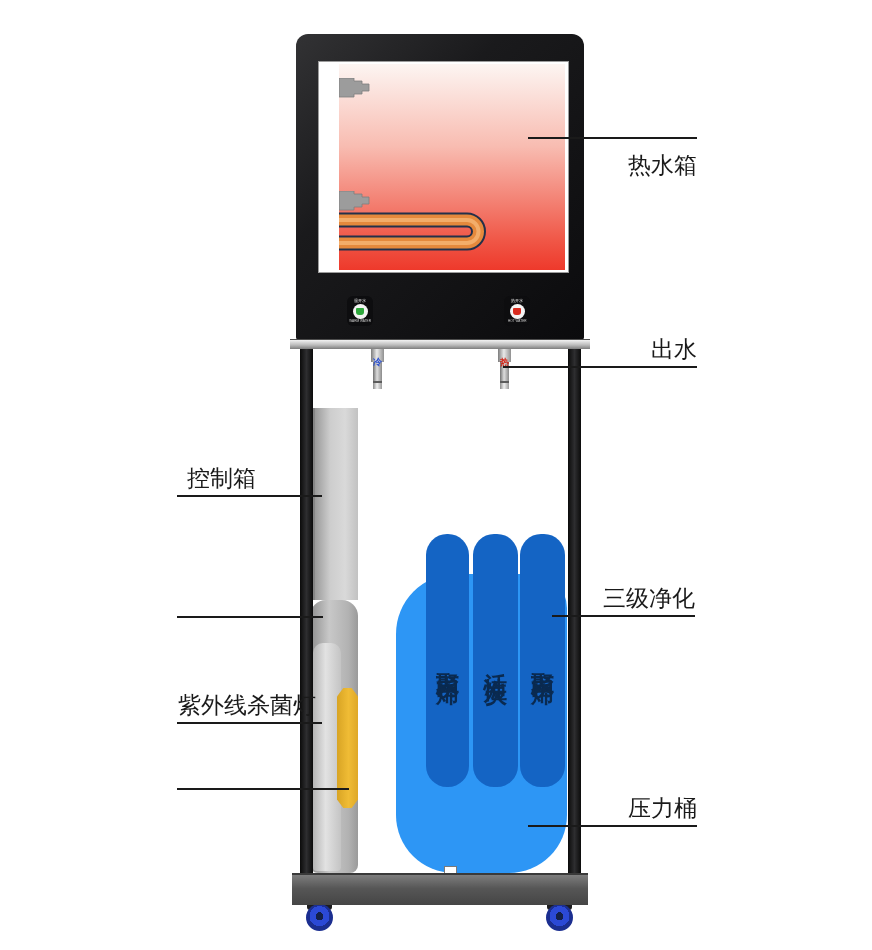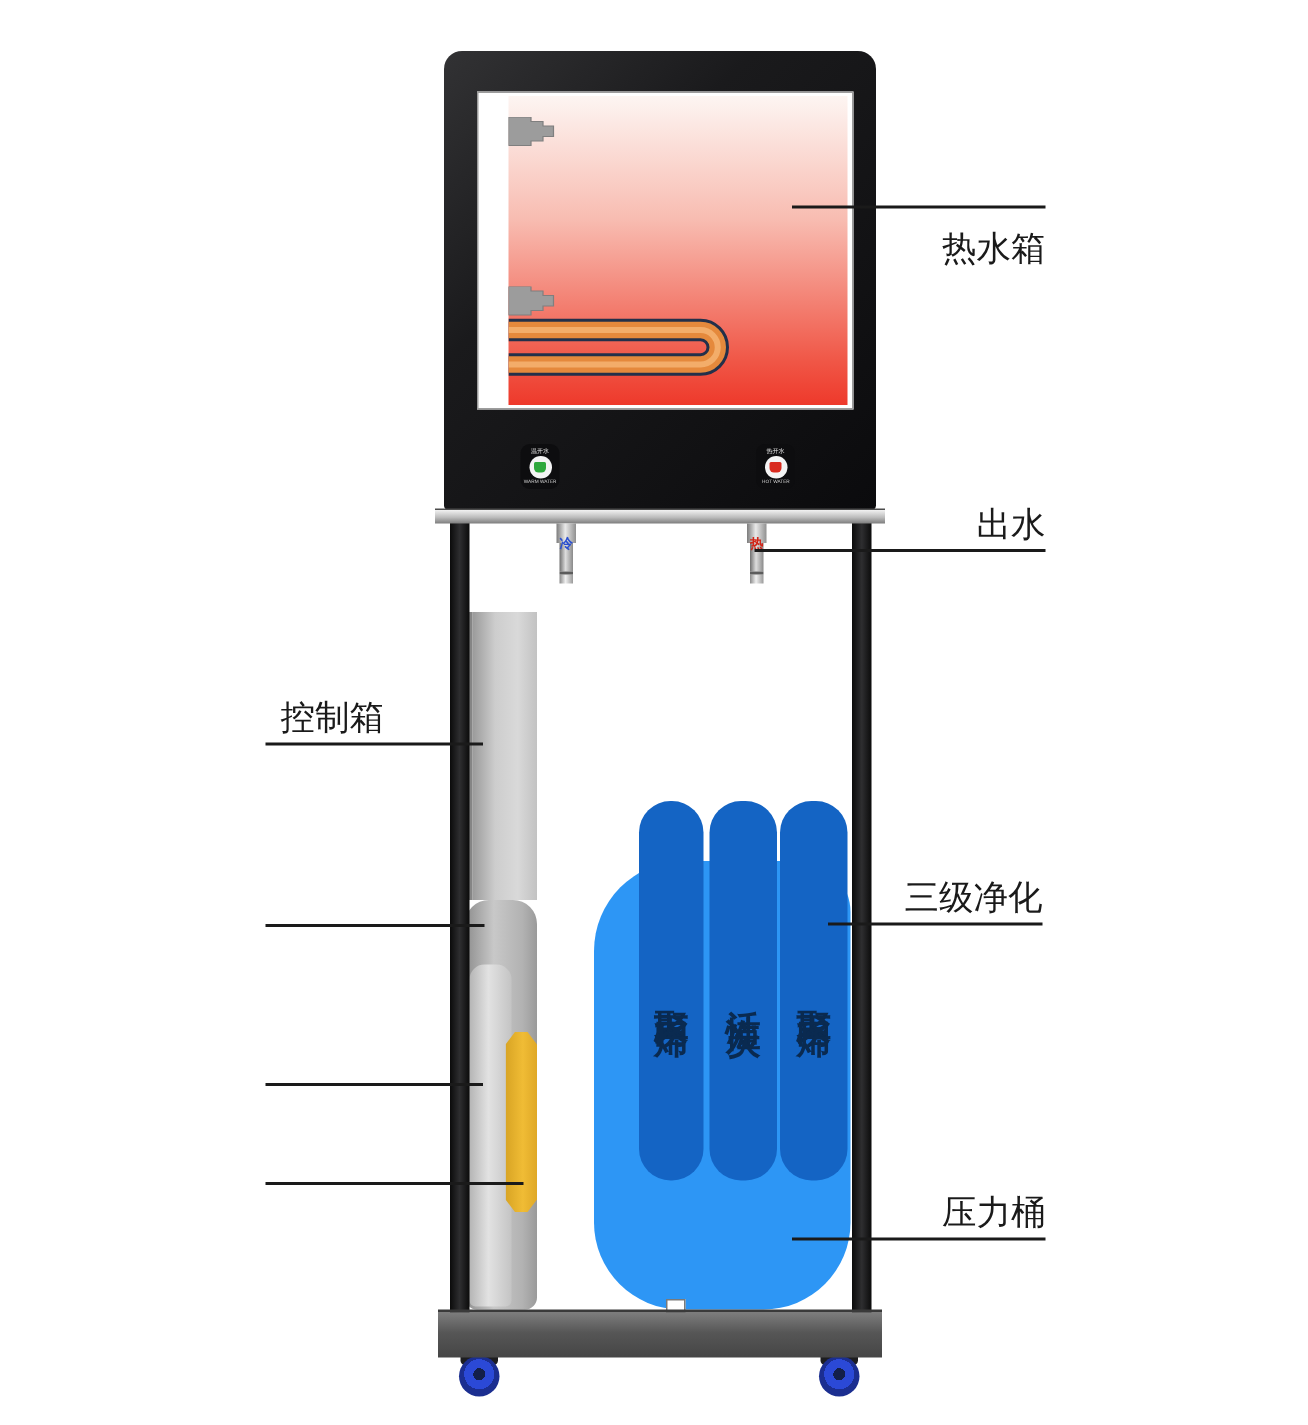--- a/index.html
+++ b/index.html
@@ -178,20 +178,21 @@
 
   <div class="ann-line line-outlet"></div>
   <div class="ann-text text-outlet">出水</div>
 
   <div class="ann-line line-control"></div>
   <div class="ann-text text-control">控制箱</div>
 
   <div class="ann-line line-ro"></div>
 
   <div class="ann-line line-uv"></div>
+  <div class="ann-text text-uv">紫外线杀菌灯</div>
 
   <div class="ann-line line-carbon"></div>
 
   <div class="ann-line line-stage"></div>
   <div class="ann-text text-stage">三级净化</div>
 
   <div class="ann-line line-ptank"></div>
   <div class="ann-text text-ptank">压力桶</div>
 
 </div>

